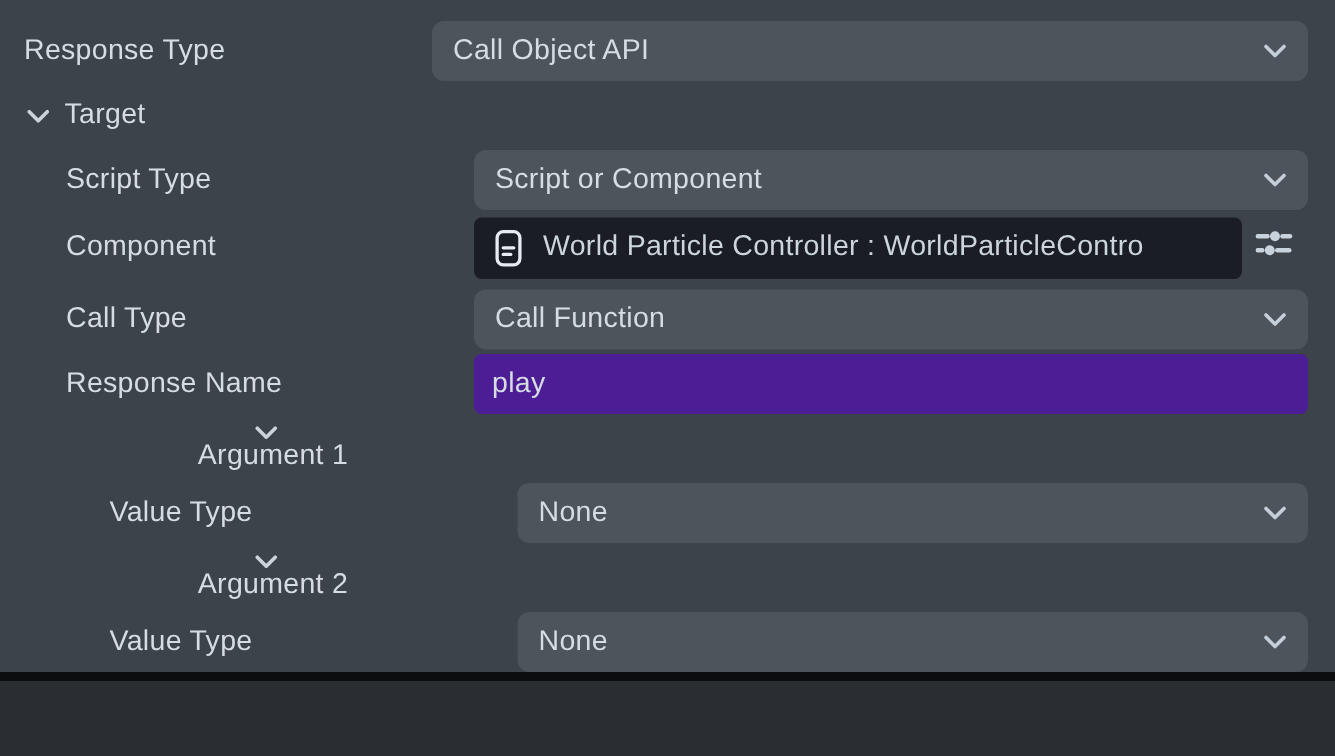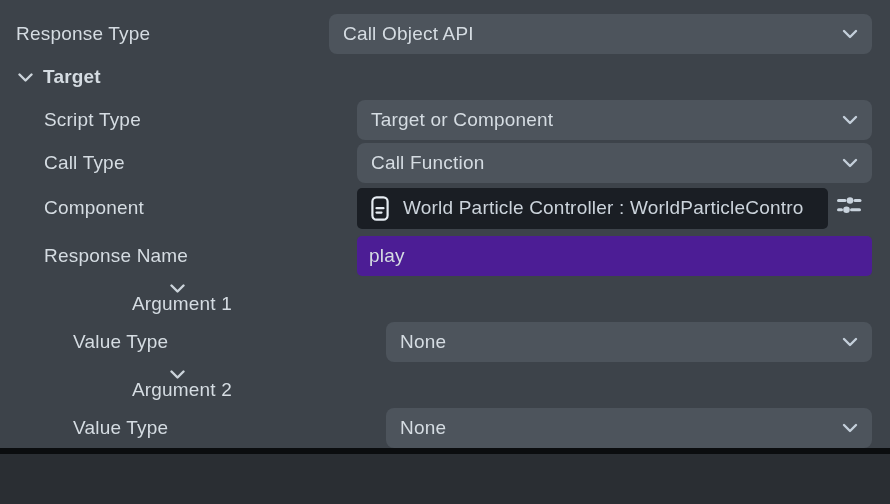--- a/index.html
+++ b/index.html
@@ -25,29 +25,28 @@
   .row.component-row { margin-top: 5px; margin-bottom: 8px; }
   .label-col {
     flex: 0 0 272px;
     display: flex;
     align-items: center;
     overflow: hidden;
     white-space: nowrap;
   }
   .indent-1 { padding-left: 28px; }
   .indent-2-label { padding-left: 57px; }
-  .foldout-1 { padding-left: 2px; font-weight: bold; }
+  .foldout-1 { padding-left: 2px; }
   .foldout-2 { padding-left: 30px; flex-direction: column; }
   .foldout-chevron { margin-right: 10px; display: inline-flex; flex: 0 0 auto; }
   .control-col {
     flex: 1 1 auto;
     display: flex;
     align-items: center;
     min-width: 0;
-    margin-left: 41px;
   }
   .dropdown {
     flex: 1 1 auto;
     height: 40px;
     background: #4d545c;
     border-radius: 8px;
     display: flex;
     align-items: center;
     padding: 0 14px;
     box-sizing: border-box;
@@ -138,35 +137,21 @@
       </span>
       <span>Target</span>
     </div>
     <div class="control-col"></div>
   </div>
 
   <div class="row">
     <div class="label-col indent-1">Script Type</div>
     <div class="control-col">
       <div class="dropdown">
-        <span class="dd-text">Target or Component</span>
-        <span class="dd-chevron">
-          <svg width="16" height="10" viewBox="0 0 16 10">
-              <polyline points="2,2 8,8 14,2" fill="none" stroke="#c4cfda" stroke-width="2.4" stroke-linecap="round" stroke-linejoin="round"></polyline>
-            </svg>
-        </span>
-      </div>
-    </div>
-  </div>
-
-  <div class="row">
-    <div class="label-col indent-1">Call Type</div>
-    <div class="control-col">
-      <div class="dropdown">
-        <span class="dd-text">Call Function</span>
+        <span class="dd-text">Script or Component</span>
         <span class="dd-chevron">
           <svg width="16" height="10" viewBox="0 0 16 10">
               <polyline points="2,2 8,8 14,2" fill="none" stroke="#c4cfda" stroke-width="2.4" stroke-linecap="round" stroke-linejoin="round"></polyline>
             </svg>
         </span>
       </div>
     </div>
   </div>
 
   <div class="row component-row">
@@ -190,20 +175,34 @@
             <line x1="18" y1="4.5" x2="23" y2="4.5" stroke="#c9d3dd" stroke-width="3" stroke-linecap="round"></line>
             <line x1="1.5" y1="13.8" x2="4.5" y2="13.8" stroke="#c9d3dd" stroke-width="3" stroke-linecap="round"></line>
             <circle cx="9.5" cy="13.8" r="3.3" fill="#c9d3dd"></circle>
             <line x1="14.5" y1="13.8" x2="22.5" y2="13.8" stroke="#c9d3dd" stroke-width="3" stroke-linecap="round"></line>
           </svg>
         </span>
       </div>
     </div>
   </div>
 
+  <div class="row">
+    <div class="label-col indent-1">Call Type</div>
+    <div class="control-col">
+      <div class="dropdown">
+        <span class="dd-text">Call Function</span>
+        <span class="dd-chevron">
+          <svg width="16" height="10" viewBox="0 0 16 10">
+              <polyline points="2,2 8,8 14,2" fill="none" stroke="#c4cfda" stroke-width="2.4" stroke-linecap="round" stroke-linejoin="round"></polyline>
+            </svg>
+        </span>
+      </div>
+    </div>
+  </div>
+
 
   <div class="row">
     <div class="label-col indent-1">Response Name</div>
     <div class="control-col">
       <input class="text-input" type="text" value="play" style="">
     </div>
   </div>
 
   <div class="row">
     <div class="label-col foldout-2">

